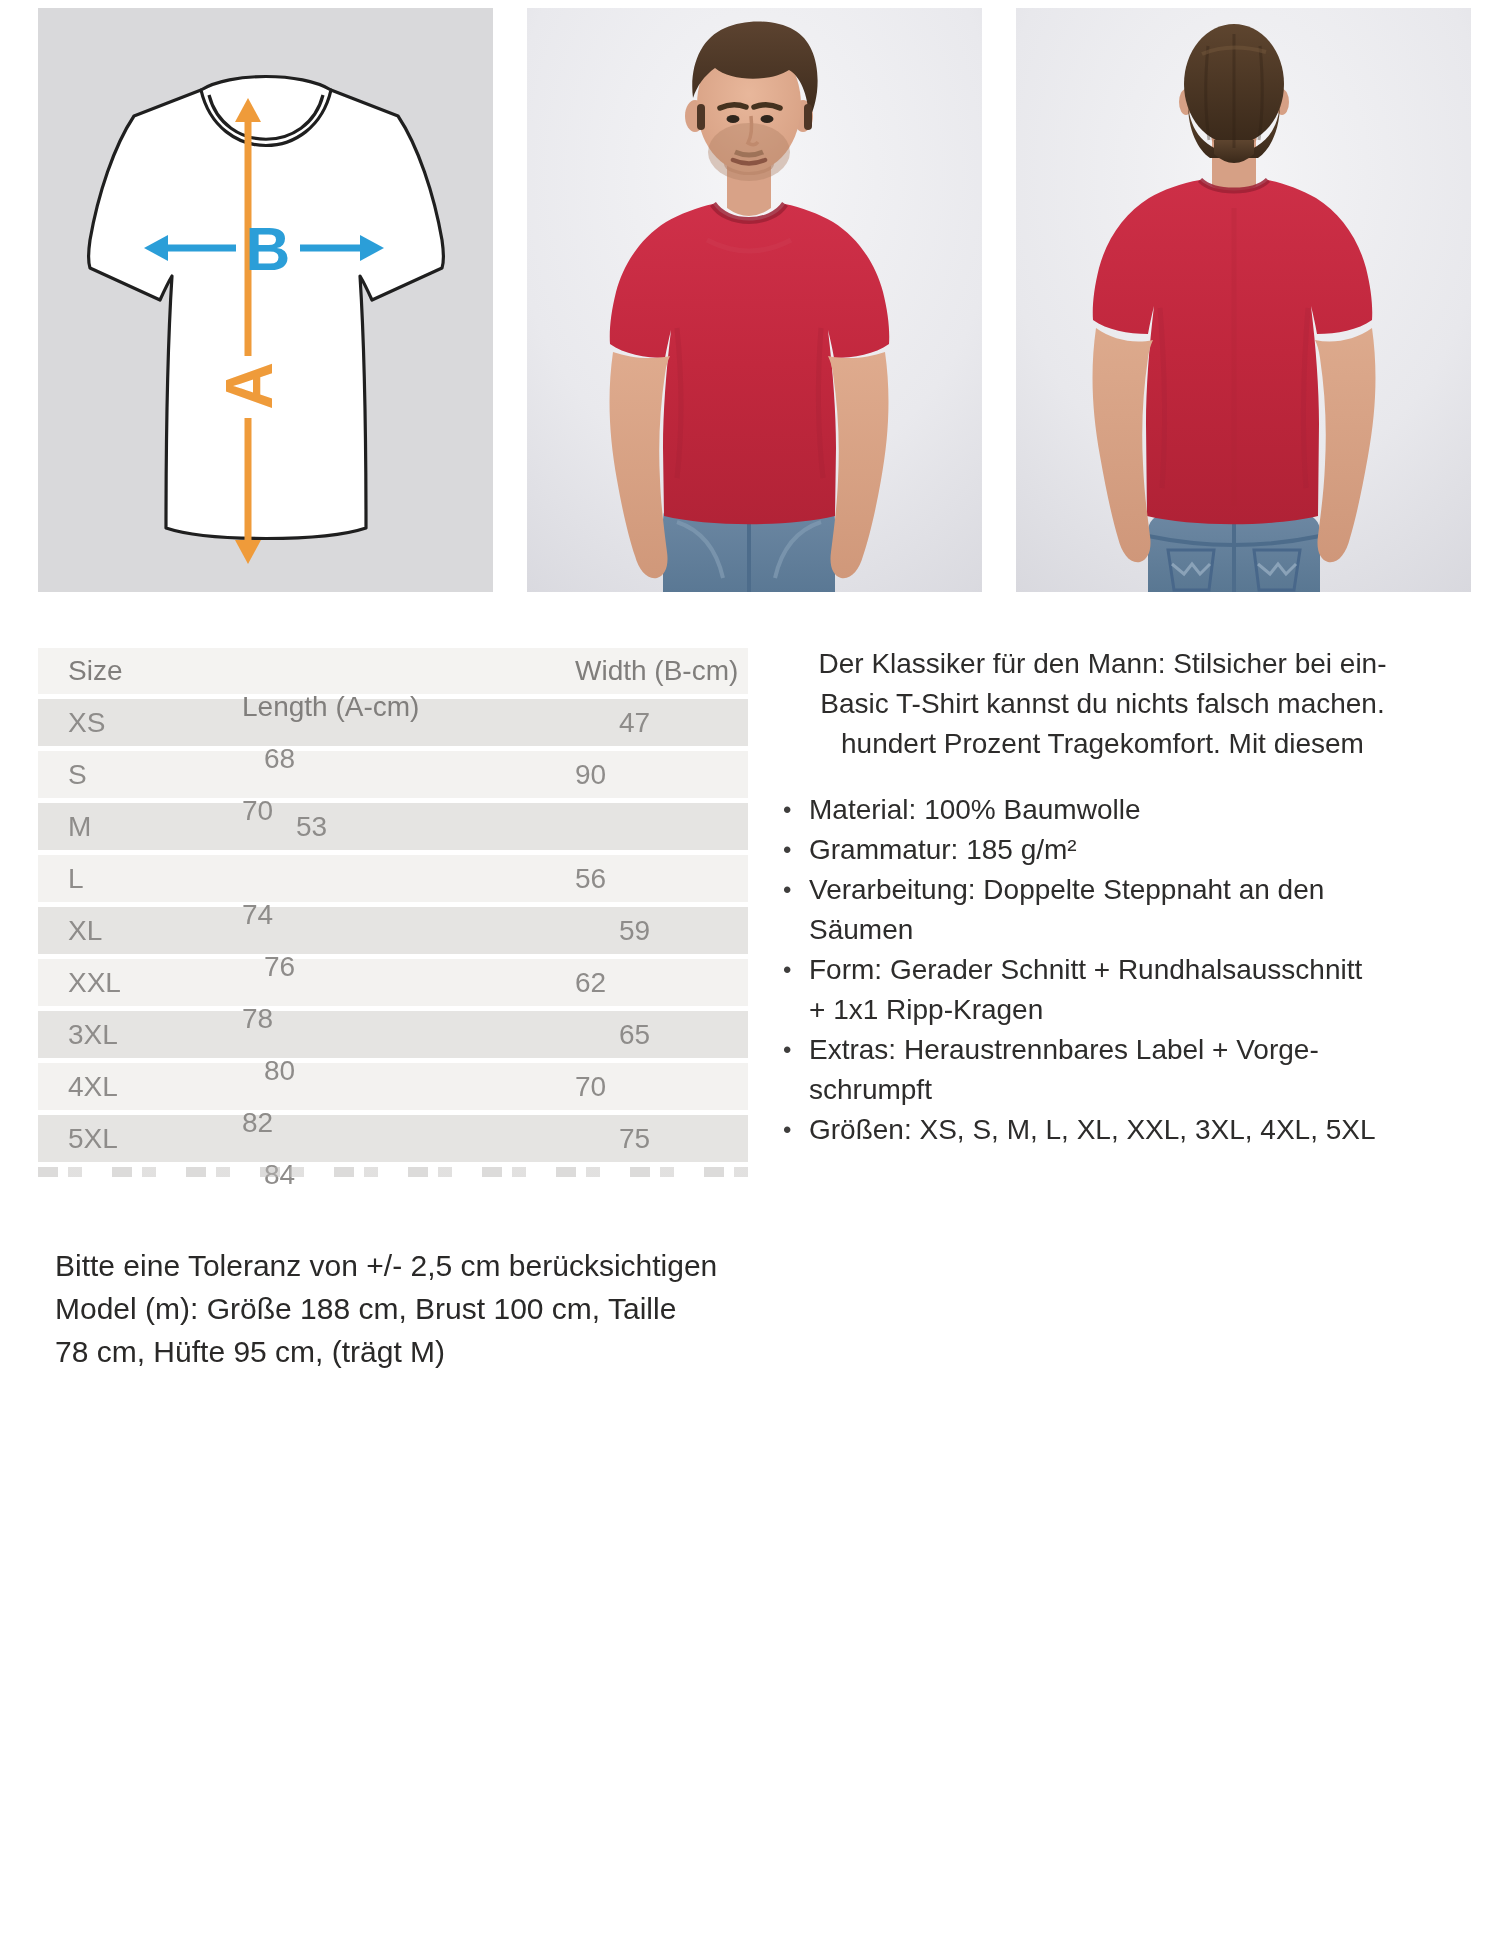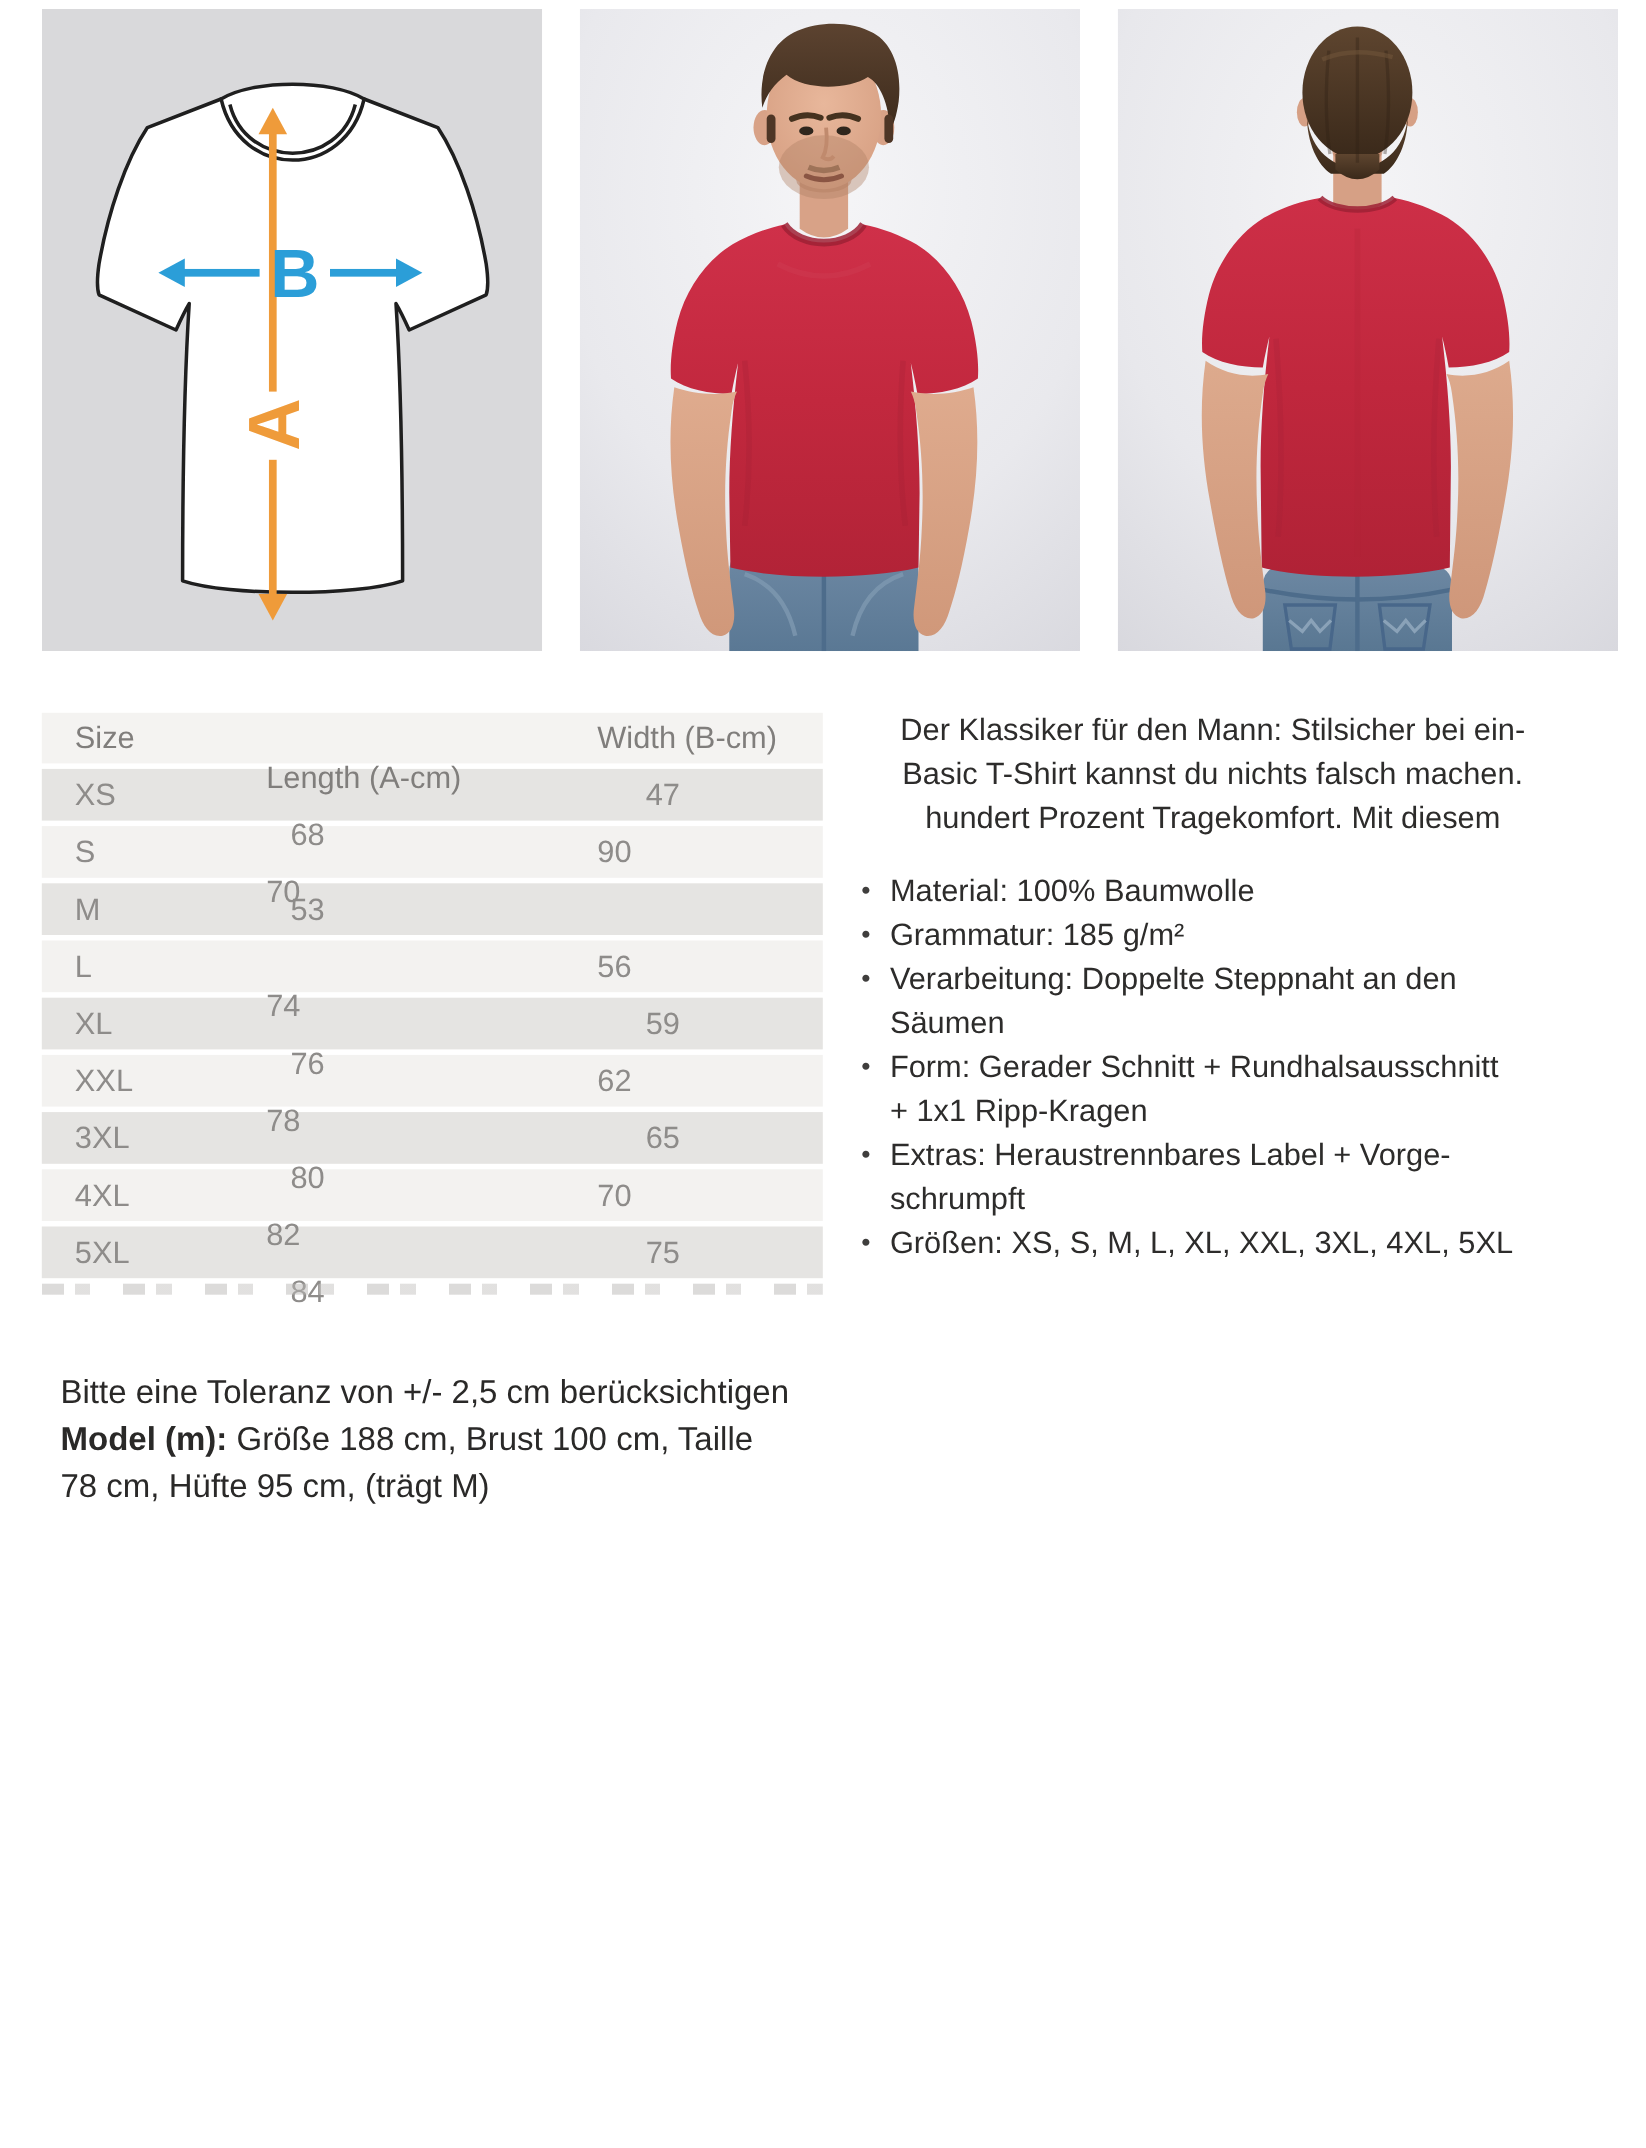--- a/index.html
+++ b/index.html
@@ -16,39 +16,39 @@
 
   
   .size-table{position:absolute;left:38px;top:648px;width:710px;}
   .trow{display:flex;height:47px;line-height:47px;margin-top:5px;
         font-size:28px;color:#8e8c8a;padding-left:30px;box-sizing:border-box;justify-content:center;}
   .thead{height:46px;line-height:46px;margin-top:0;background:#f4f3f1;color:#807e7c;}
   .row-dark{background:#e5e4e2;gap:22px;}
   .row-light{background:#f3f2f0;}
   .c1{width:174px;}
   .c2{width:301px;margin-top:36px;}
-  .c3{flex:1;}
+  .c3{flex:1;margin-left:32px;}
 
   .sliver{position:absolute;left:38px;top:1167px;width:710px;height:10px;opacity:.5;
     background:repeating-linear-gradient(90deg,#b9b7b5 0 20px,transparent 20px 30px,
       #c4c2c0 30px 44px,transparent 44px 74px);}
 
   
   .desc{position:absolute;left:775px;top:644px;width:655px;
         font-size:28px;line-height:40px;color:#2d2c2b;}
   .desc .intro{margin-bottom:26px;text-align:center;}
   ul.specs{list-style:none;margin:0;padding:0;}
   ul.specs li{position:relative;padding-left:34px;}
   ul.specs li::before{content:"\2022";position:absolute;left:8px;top:0;
         color:#3f3e3d;font-size:24px;}
 
   
   .notes{position:absolute;left:55px;top:1228px;width:700px;
          font-size:30px;line-height:43px;color:#2a2928;margin-top:16px;}
-  .notes b{font-weight:bold;}
+  .notes b{font-weight:normal;}
 </style>
 </head>
 <body>
 
 <div class="panel" id="panel-diagram">
   <svg viewBox="0 0 455 584" xmlns="http://www.w3.org/2000/svg">
     <rect width="455" height="584" fill="#d9d9db"></rect>
 
     <g stroke="#1f1f1f" stroke-width="3.2" stroke-linejoin="round">
       <path fill="#ffffff" d="M163 82 L96 108 C76 138 60 186 52 232 C50 246 50 254 52 260 L122 292 C127 281 131 273 134 268 C130 330 128 420 128 520 C170 534 286 534 328 520 C328 420 326 330 322 268 C325 273 329 281 334 292 L404 260 C406 254 406 246 404 232 C396 186 380 138 360 108 L293 82 C264 98 192 98 163 82 Z"></path>

